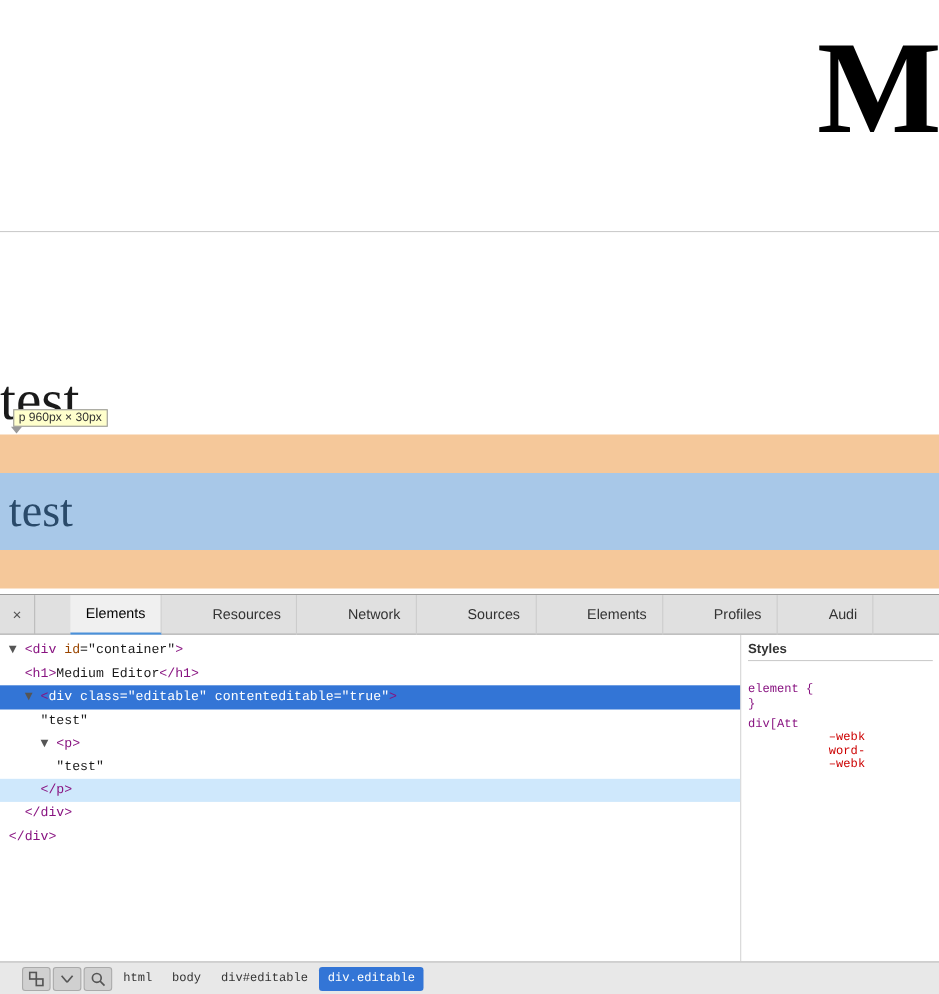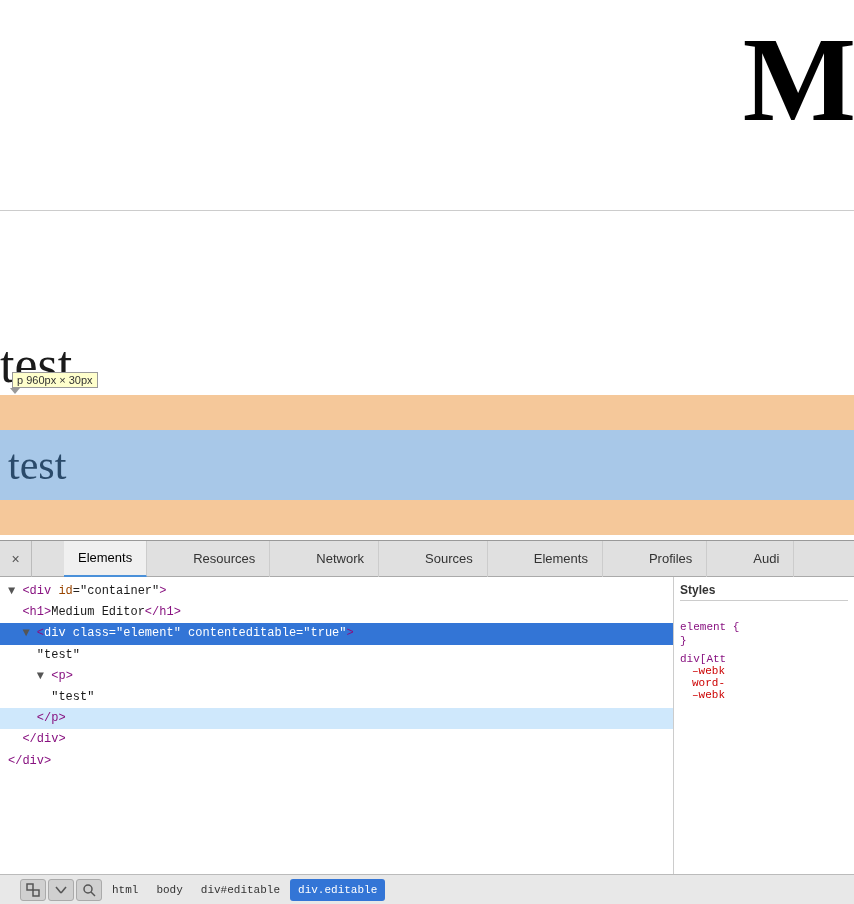--- a/index.html
+++ b/index.html
@@ -234,20 +234,21 @@
       color: #881280;
       margin-bottom: 2px;
     }
 
     .style-prop-red {
       color: #c00;
       padding-left: 12px;
       white-space: nowrap;
       overflow: hidden;
       text-overflow: ellipsis;
+      text-align: center;
     }
 
     
     .devtools-breadcrumb {
       height: 30px;
       background: #e8e8e8;
       border-top: 1px solid #bbb;
       display: flex;
       align-items: center;
       padding: 0 20px;
@@ -314,21 +315,21 @@
     <div class="devtools-tab">Elements</div>
     <div class="devtools-tab">Profiles</div>
     <div class="devtools-tab">Audi</div>
   </div>
 
   <div class="devtools-content">
 
     <div class="html-panel">
       <div class="html-line"><span class="collapse-arrow">▼</span> <span class="tag-bracket">&lt;</span><span class="tag">div</span> <span class="attr-name">id</span>="<span class="attr-value">container</span>"<span class="tag-bracket">&gt;</span></div>
       <div class="html-line">  <span class="tag-bracket">&lt;</span><span class="tag">h1</span><span class="tag-bracket">&gt;</span><span class="text-content">Medium Editor</span><span class="tag-bracket">&lt;/</span><span class="tag">h1</span><span class="tag-bracket">&gt;</span></div>
-      <div class="html-line selected">  <span class="collapse-arrow">▼</span> <span class="tag-bracket">&lt;</span><span class="tag">div</span> <span class="attr-name">class</span>="<span class="attr-value">element</span>" <span class="attr-name">contenteditable</span>="<span class="attr-value">true</span>"<span class="tag-bracket">&gt;</span></div>
+      <div class="html-line selected">  <span class="collapse-arrow">▼</span> <span class="tag-bracket">&lt;</span><span class="tag">div</span> <span class="attr-name">class</span>="<span class="attr-value">editable</span>" <span class="attr-name">contenteditable</span>="<span class="attr-value">true</span>"<span class="tag-bracket">&gt;</span></div>
       <div class="html-line">    <span class="text-content">"test"</span></div>
       <div class="html-line">    <span class="collapse-arrow">▼</span> <span class="tag-bracket">&lt;</span><span class="tag">p</span><span class="tag-bracket">&gt;</span></div>
       <div class="html-line">      <span class="text-content">"test"</span></div>
       <div class="html-line hover-highlight">    <span class="tag-bracket">&lt;/</span><span class="tag">p</span><span class="tag-bracket">&gt;</span></div>
       <div class="html-line">  <span class="tag-bracket">&lt;/</span><span class="tag">div</span><span class="tag-bracket">&gt;</span></div>
       <div class="html-line"><span class="tag-bracket">&lt;/</span><span class="tag">div</span><span class="tag-bracket">&gt;</span></div>
     </div>
 
     <div class="styles-panel">
       <div class="styles-header">Styles</div>

